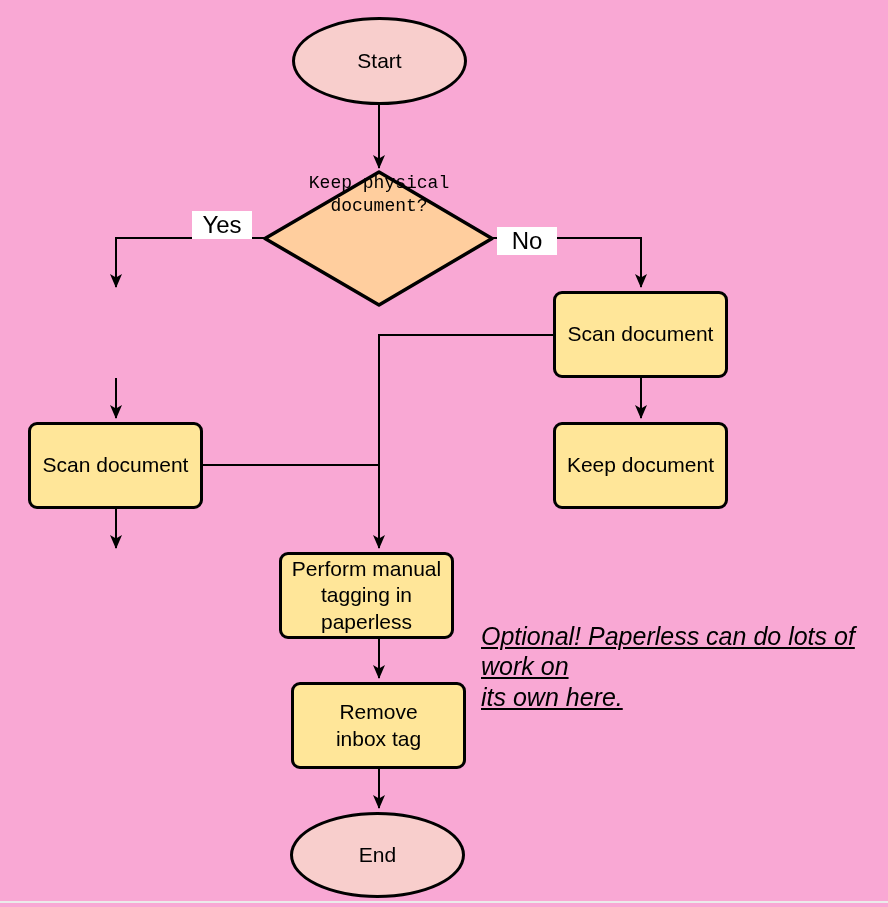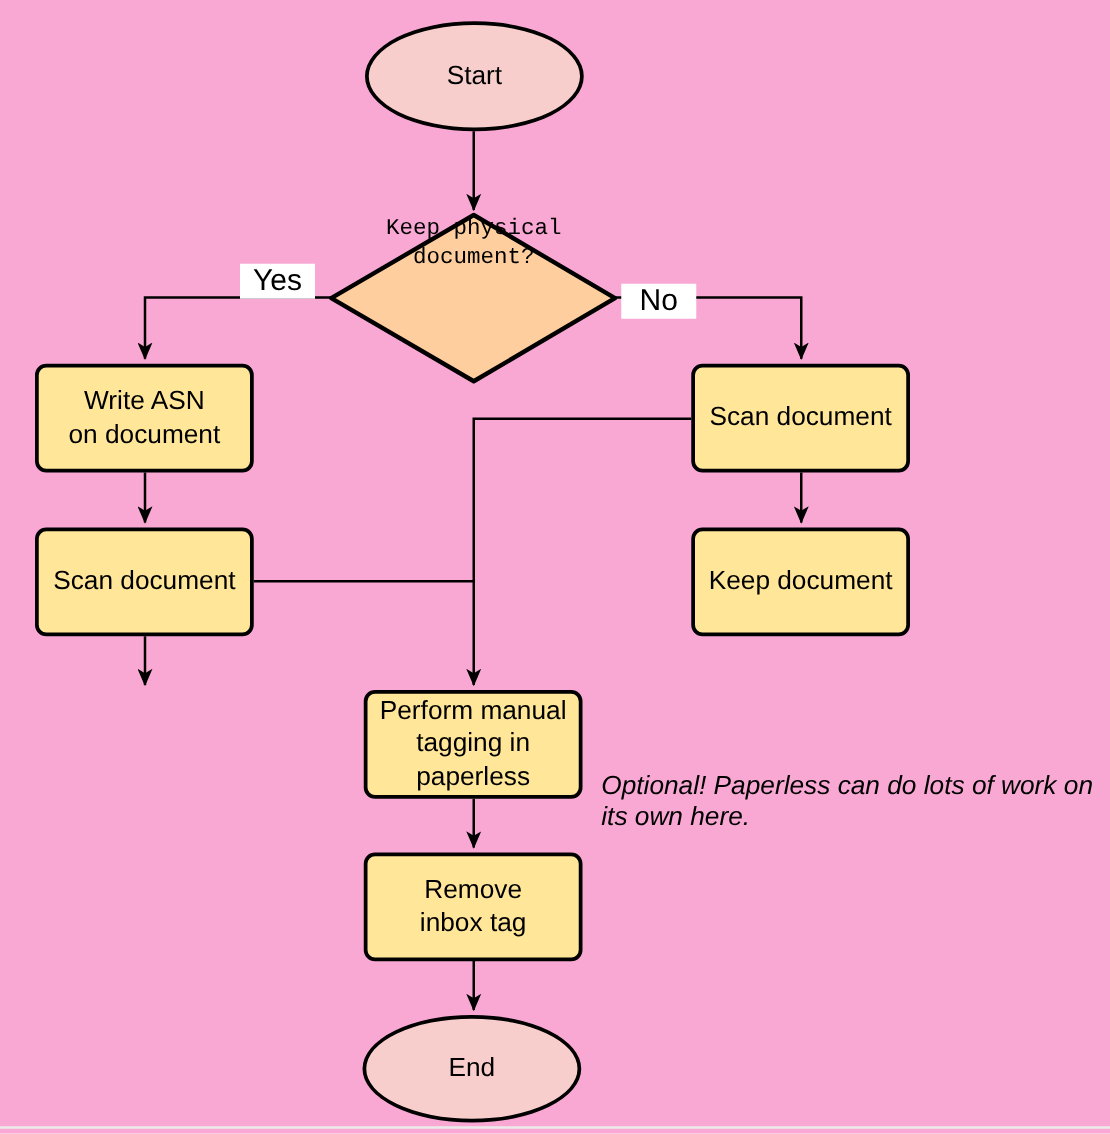--- a/index.html
+++ b/index.html
@@ -56,24 +56,25 @@
   }
   .edge-label {
     position: absolute;
     font-size: 24px;
     text-align: center;
     width: 60px;
     background: #ffffff;
   }
   .annotation {
     position: absolute;
-    font-size: 21px;
+    font-size: 25px;
     font-style: italic;
     line-height: 1.22;
     white-space: pre-line;
+    text-decoration: underline;
   }
   .page-bottom-divider {
     position: absolute;
     left: 0; top: 901px;
     width: 888px; height: 2px;
     background: #ebebeb;
   }
 </style>
 </head>
 <body>
@@ -111,39 +112,35 @@
   </div>
 
   <div class="edge-label" style="left:192px; top:211px;">
     <span>Yes</span>
   </div>
 
   <div class="edge-label" style="left:497px; top:227px;">
     <span>No</span>
   </div>
 
-  <div class="node process" style="left:28px; top:291px; width:175px; height:87px;">
-    <span class="node-label">Write ASN
-on document</span>
-  </div>
 
   <div class="node process" style="left:28px; top:422px; width:175px; height:87px;">
     <span class="node-label">Scan document</span>
   </div>
 
 
   <div class="node process" style="left:553px; top:291px; width:175px; height:87px;">
     <span class="node-label">Scan document</span>
   </div>
 
   <div class="node process" style="left:553px; top:422px; width:175px; height:87px;">
     <span class="node-label">Keep document</span>
   </div>
 
-  <div class="node process" style="left:291px; top:552px; width:175px; height:87px;">
+  <div class="node process" style="left:279px; top:552px; width:175px; height:87px;">
     <span class="node-label">Perform manual
 tagging in
 paperless</span>
   </div>
 
   <div class="annotation" style="left:481px; top:590px; width:400px;">
     <span>Optional! Paperless can do lots of work on
 its own here.</span>
   </div>
 

